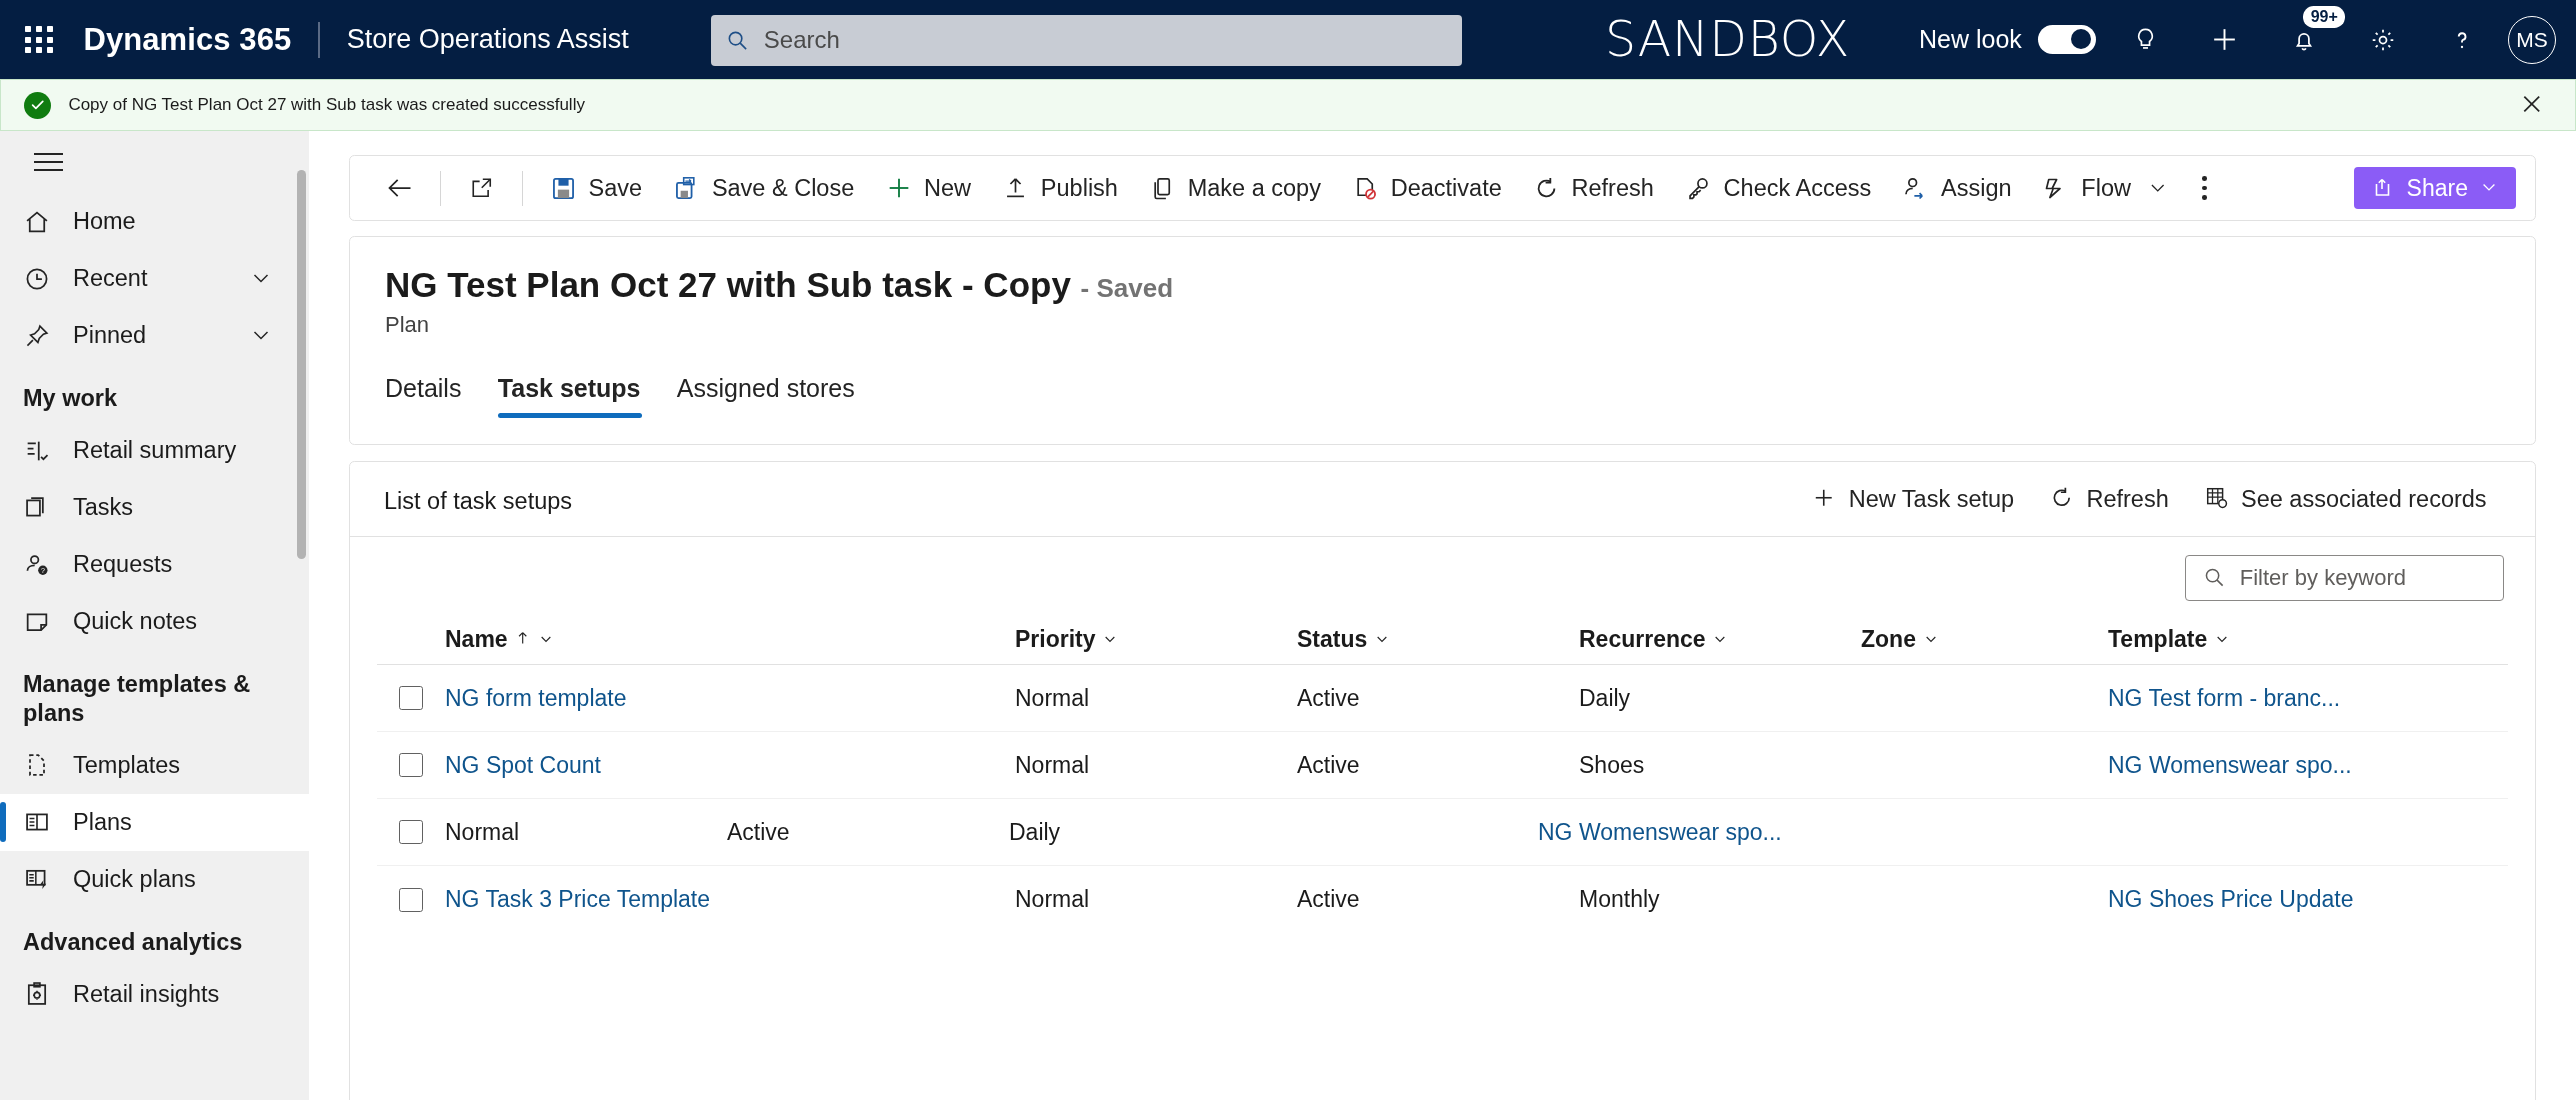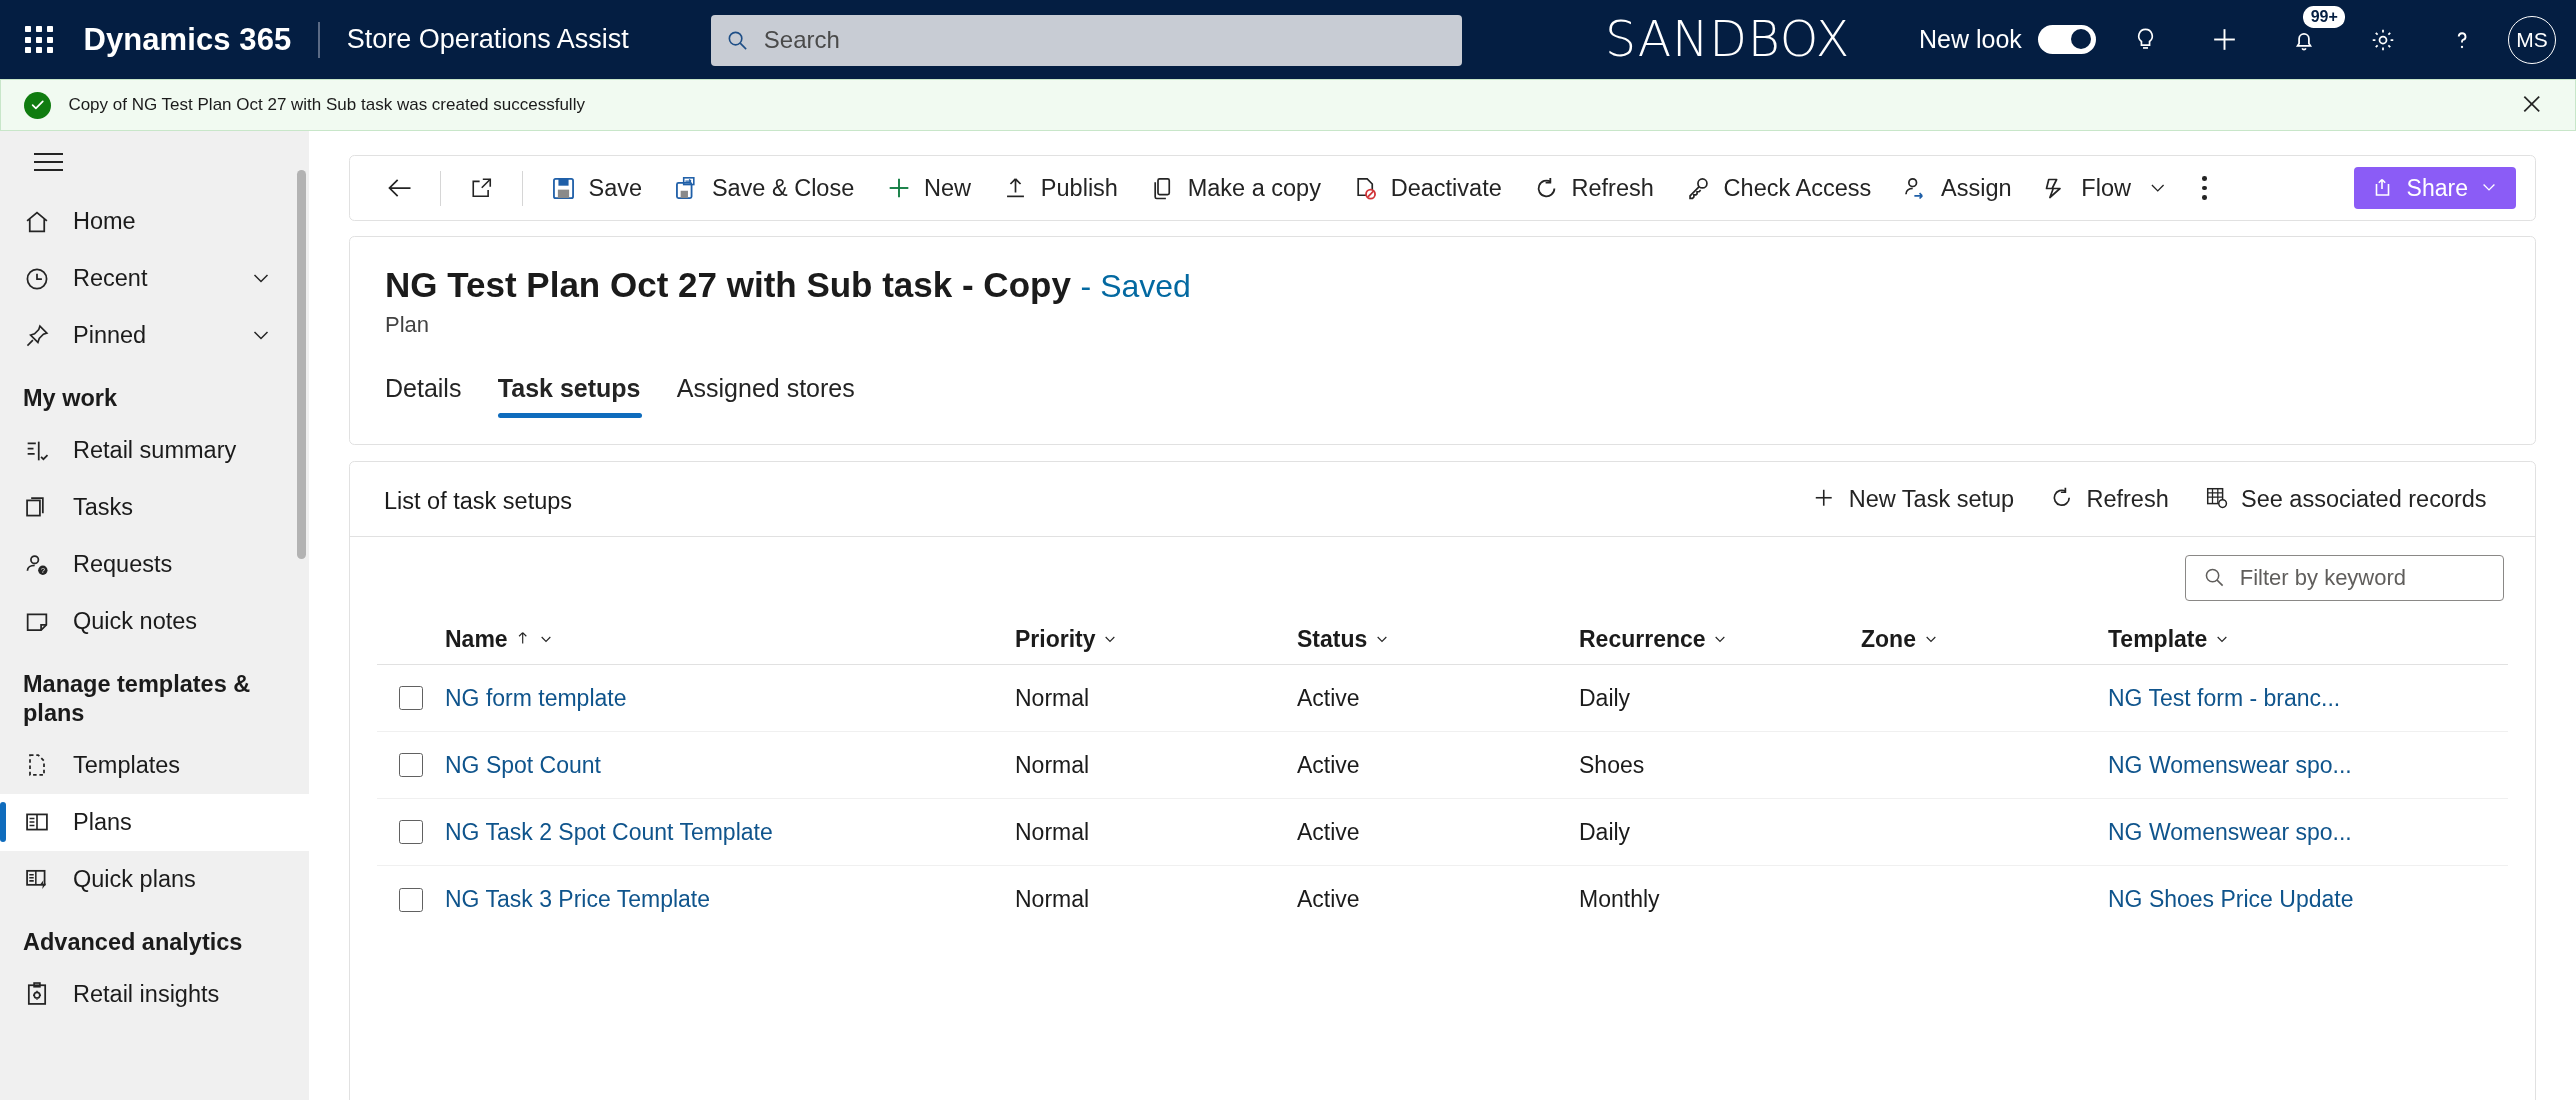--- a/index.html
+++ b/index.html
@@ -181,21 +181,21 @@
 
   
   .titlecard {
     position: absolute; left: 349px; top: 105px;
     width: 2200px; height: 209px;
   }
   .rec-title {
     position: absolute; left: 35px; top: 28px;
     font-size: 35px; font-weight: bold; color: #1b1b1b; white-space: nowrap;
   }
-  .rec-saved { font-size: 32px; font-weight: normal; color: #0369a1; }
+  .rec-saved { font-size: 26px; font-weight: bold; color: #737373; }
   .rec-sub {
     position: absolute; left: 35px; top: 75px;
     font-size: 22px; color: #424242;
   }
   .tabs {
     position: absolute; left: 35px; top: 125px;
     display: flex; gap: 0;
   }
   .tab {
     font-size: 25px; color: #242424; padding: 12px 19px 14.8px 0;
@@ -789,21 +789,20 @@
         <div class="cell c-stat">Active</div>
         <div class="cell c-recur">Shoes</div>
         <div class="cell c-zone"></div>
         <div class="cell link c-tmpl">NG Womenswear spo...</div>
       </div>
 
       <div class="trow">
         <div class="c-check">
             <span class="chk"></span>
           </div>
-        <div class="cell link c-name">NG Task 2 Spot Count Template</div>
         <div class="cell c-prio">Normal</div>
         <div class="cell c-stat">Active</div>
         <div class="cell c-recur">Daily</div>
         <div class="cell c-zone"></div>
         <div class="cell link c-tmpl">NG Womenswear spo...</div>
       </div>
 
       <div class="trow">
         <div class="c-check">
             <span class="chk"></span>

